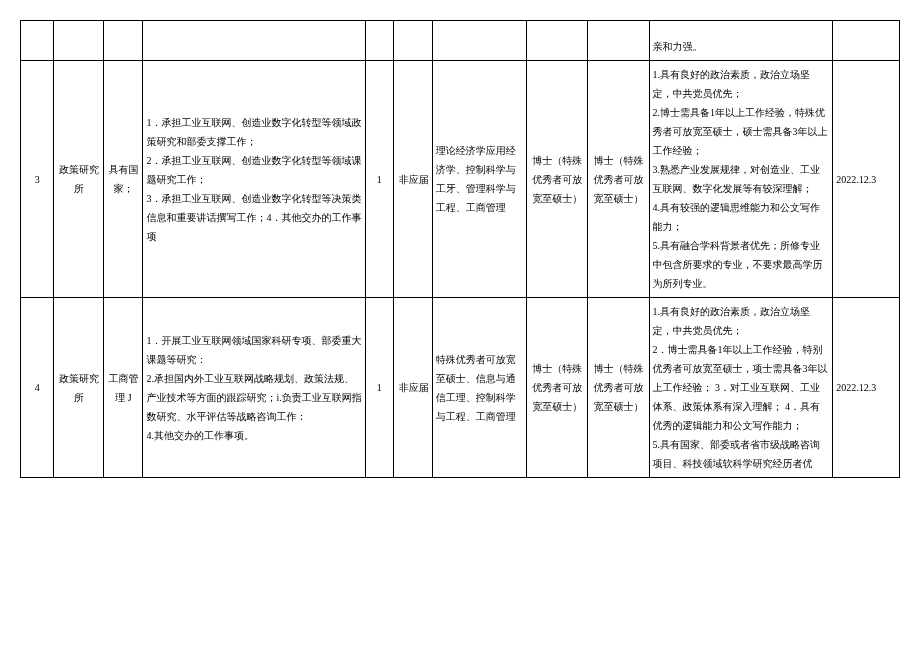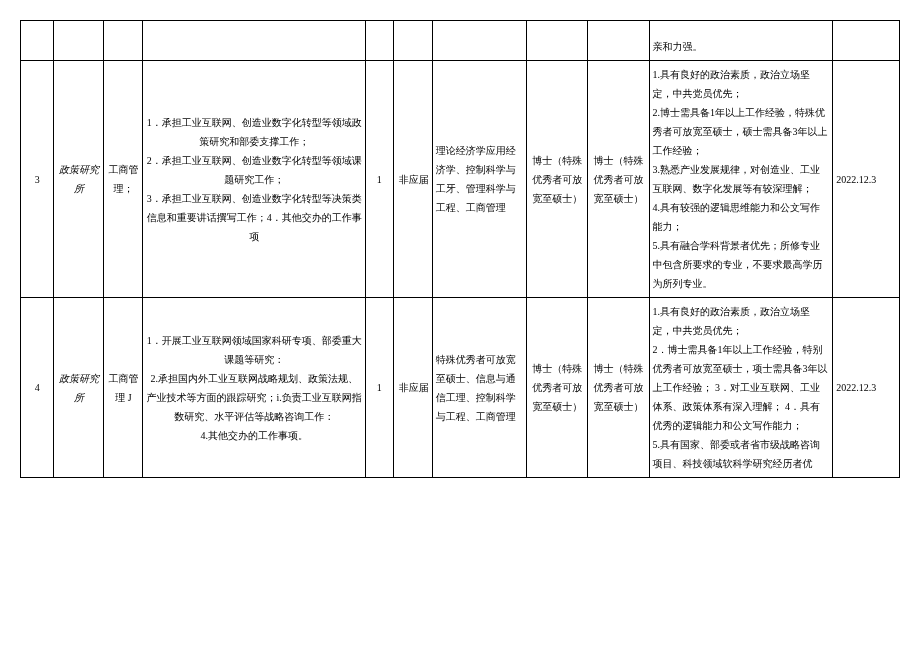--- a/index.html
+++ b/index.html
@@ -20,23 +20,23 @@
       table-layout: fixed;
     }
     td {
       border: 1px solid #000;
       padding: 4px 3px;
       vertical-align: middle;
       word-wrap: break-word;
       line-height: 1.9;
     }
     .col-num { width: 30px; text-align: center; }
-    .col-dept { width: 45px; text-align: center; font-style: italic; }
+    .col-dept { width: 45px; text-align: center; }
     .col-post { width: 35px; text-align: center; }
-    .col-duty { width: 200px; text-align: center; }
+    .col-duty { width: 200px; text-align: left; }
     .col-count { width: 25px; text-align: center; }
     .col-type { width: 35px; text-align: right; }
     .col-major { width: 85px; text-align: left; }
     .col-edu1 { width: 55px; text-align: center; }
     .col-edu2 { width: 55px; text-align: center; }
     .col-req { width: 165px; text-align: left; }
     .col-date { width: 60px; text-align: left; }
     .truncated td {
       height: 40px;
       vertical-align: bottom;
@@ -56,21 +56,21 @@
     <td class="col-type"></td>
     <td class="col-major"></td>
     <td class="col-edu1"></td>
     <td class="col-edu2"></td>
     <td class="col-req">亲和力强。</td>
     <td class="col-date"></td>
   </tr>
   <tr>
     <td class="col-num">3</td>
     <td class="col-dept">政策研究所</td>
-    <td class="col-post">工商管理；</td>
+    <td class="col-post">具有国家；</td>
     <td class="col-duty">1．承担工业互联网、创造业数字化转型等领域政策研究和部委支撑工作；<br>2．承担工业互联网、创造业数字化转型等领域课题研究工作；<br>3．承担工业互联网、创造业数字化转型等决策类信息和重要讲话撰写工作；4．其他交办的工作事项</td>
     <td class="col-count">1</td>
     <td class="col-type">非应届</td>
     <td class="col-major">理论经济学应用经济学、控制科学与工牙、管理科学与工程、工商管理</td>
     <td class="col-edu1">博士（特殊优秀者可放宽至硕士）</td>
     <td class="col-edu2">博士（特殊优秀者可放宽至硕士）</td>
     <td class="col-req">1.具有良好的政治素质，政治立场坚定，中共党员优先；<br>2.博士需具备1年以上工作经验，特殊优秀者可放宽至硕士，硕士需具备3年以上工作经验；<br>3.熟悉产业发展规律，对创造业、工业互联网、数字化发展等有较深理解；<br>4.具有较强的逻辑思维能力和公文写作能力；<br>5.具有融合学科背景者优先；所修专业中包含所要求的专业，不要求最高学历为所列专业。</td>
     <td class="col-date">2022.12.3</td>
   </tr>
   <tr>

